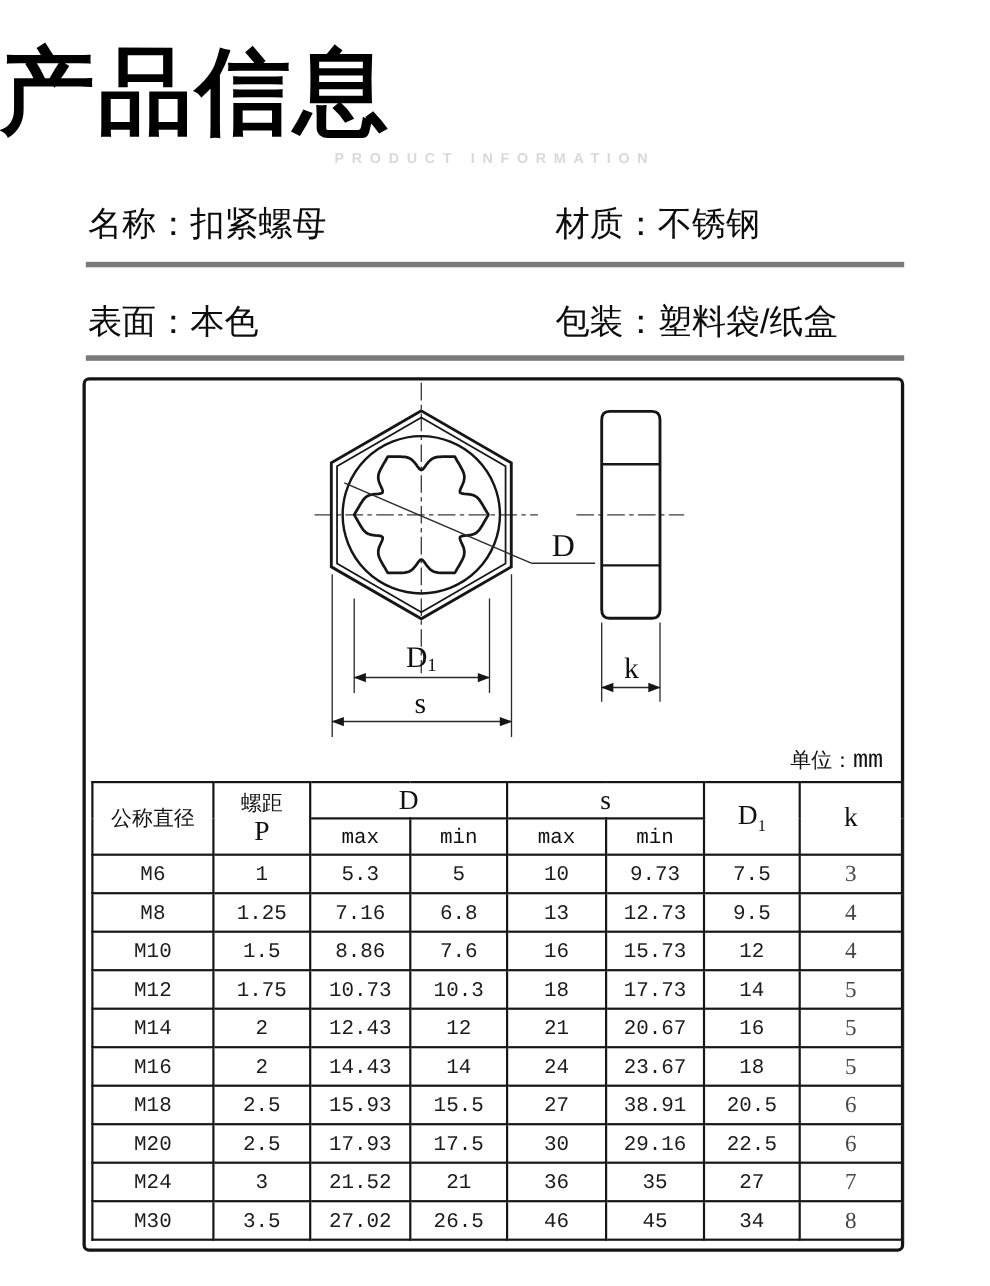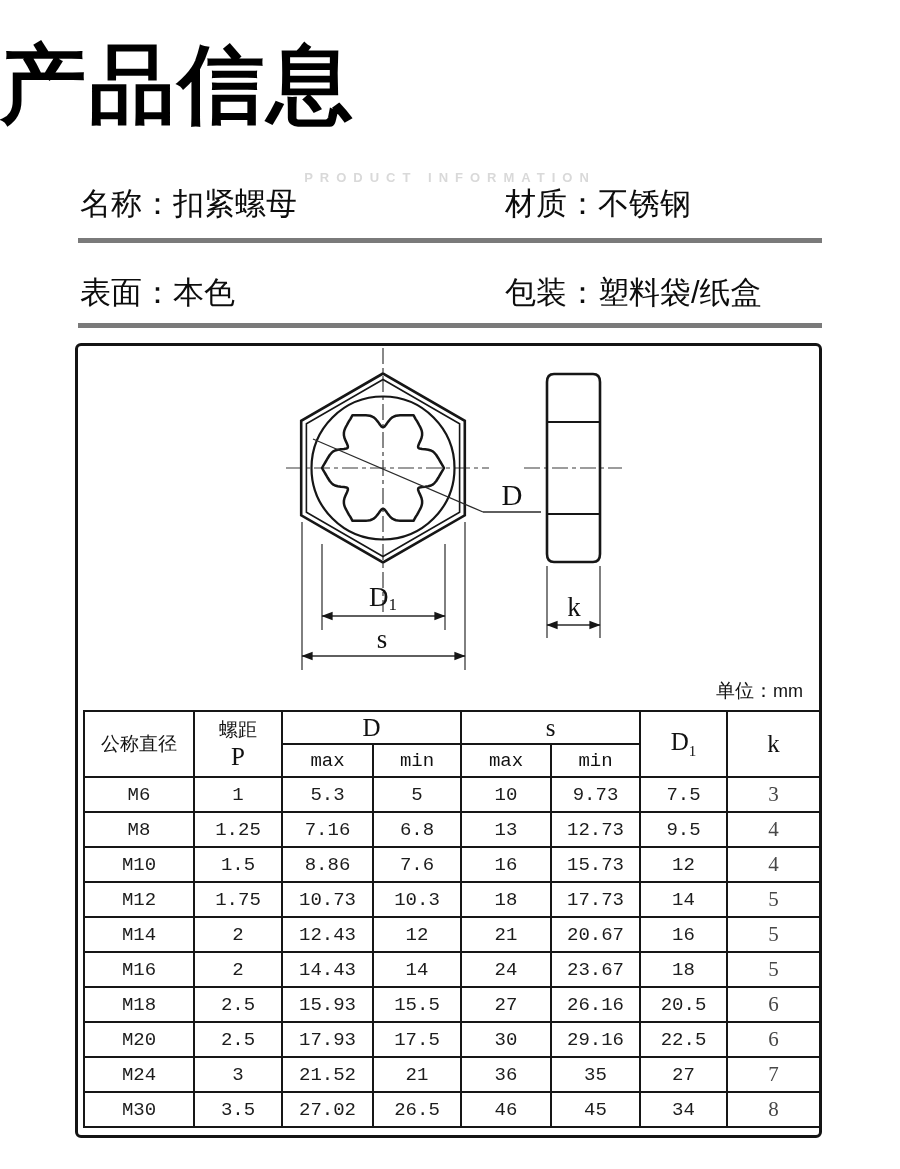--- a/index.html
+++ b/index.html
@@ -15,21 +15,20 @@
     position:absolute; left:0; top:30px; width:900px;
     text-align:left;
     font-size:86px; font-weight:900; letter-spacing:3px;
     color:#000; line-height:108px;
   }
   .page-subtitle {
     position:absolute; left:0; top:136px; width:900px;
     text-align:center;
     font-size:13px; font-weight:700; letter-spacing:7px;
     color:#d9d9d9;
-    margin-top:34px;
   }
   .info-row { position:absolute; left:0; width:900px; font-size:31px; color:#0d0d0d; }
   .info-row .field-left  { position:absolute; left:80px;  top:0; white-space:nowrap; }
   .info-row .field-right { position:absolute; left:505px; top:0; white-space:nowrap; }
   .info-row1 { top:183px; }
   .info-row2 { top:272px; }
   .divider { position:absolute; left:78px; width:744px; height:5px; background:#7a7a7a; }
   .divider1 { top:238px; }
   .divider2 { top:323px; }
 
@@ -37,21 +36,21 @@
     position:absolute; left:75px; top:343px;
     width:747px; height:795px;
     border:3px solid #141414; border-radius:6px;
     background:#fff;
   }
   .drawing-svg { position:absolute; left:0; top:0; }
   .unit-note {
     position:absolute; right:16px; top:332px;
     font-size:19px; color:#111; white-space:nowrap;
   }
-  .unit-note .unit-mm { font-family:Liberation Sans, sans-serif; font-size:18px;margin-top:37px; }
+  .unit-note .unit-mm { font-family:Liberation Mono, monospace; font-size:23px;margin-top:37px; }
 
   table.spec-table {
     position:absolute; left:5px; top:364px;
     border-collapse:collapse; table-layout:fixed;
     width:736px;
     background:#fff;
   }
   table.spec-table th, table.spec-table td {
     border:2px solid #161616;
     text-align:center; vertical-align:middle;
@@ -239,21 +238,21 @@
           <td>23.67</td>
           <td>18</td>
           <td class="k-col">5</td>
         </tr>
         <tr>
           <td>M18</td>
           <td>2.5</td>
           <td>15.93</td>
           <td>15.5</td>
           <td>27</td>
-          <td>26.16</td>
+          <td>38.91</td>
           <td>20.5</td>
           <td class="k-col">6</td>
         </tr>
         <tr>
           <td>M20</td>
           <td>2.5</td>
           <td>17.93</td>
           <td>17.5</td>
           <td>30</td>
           <td>29.16</td>

